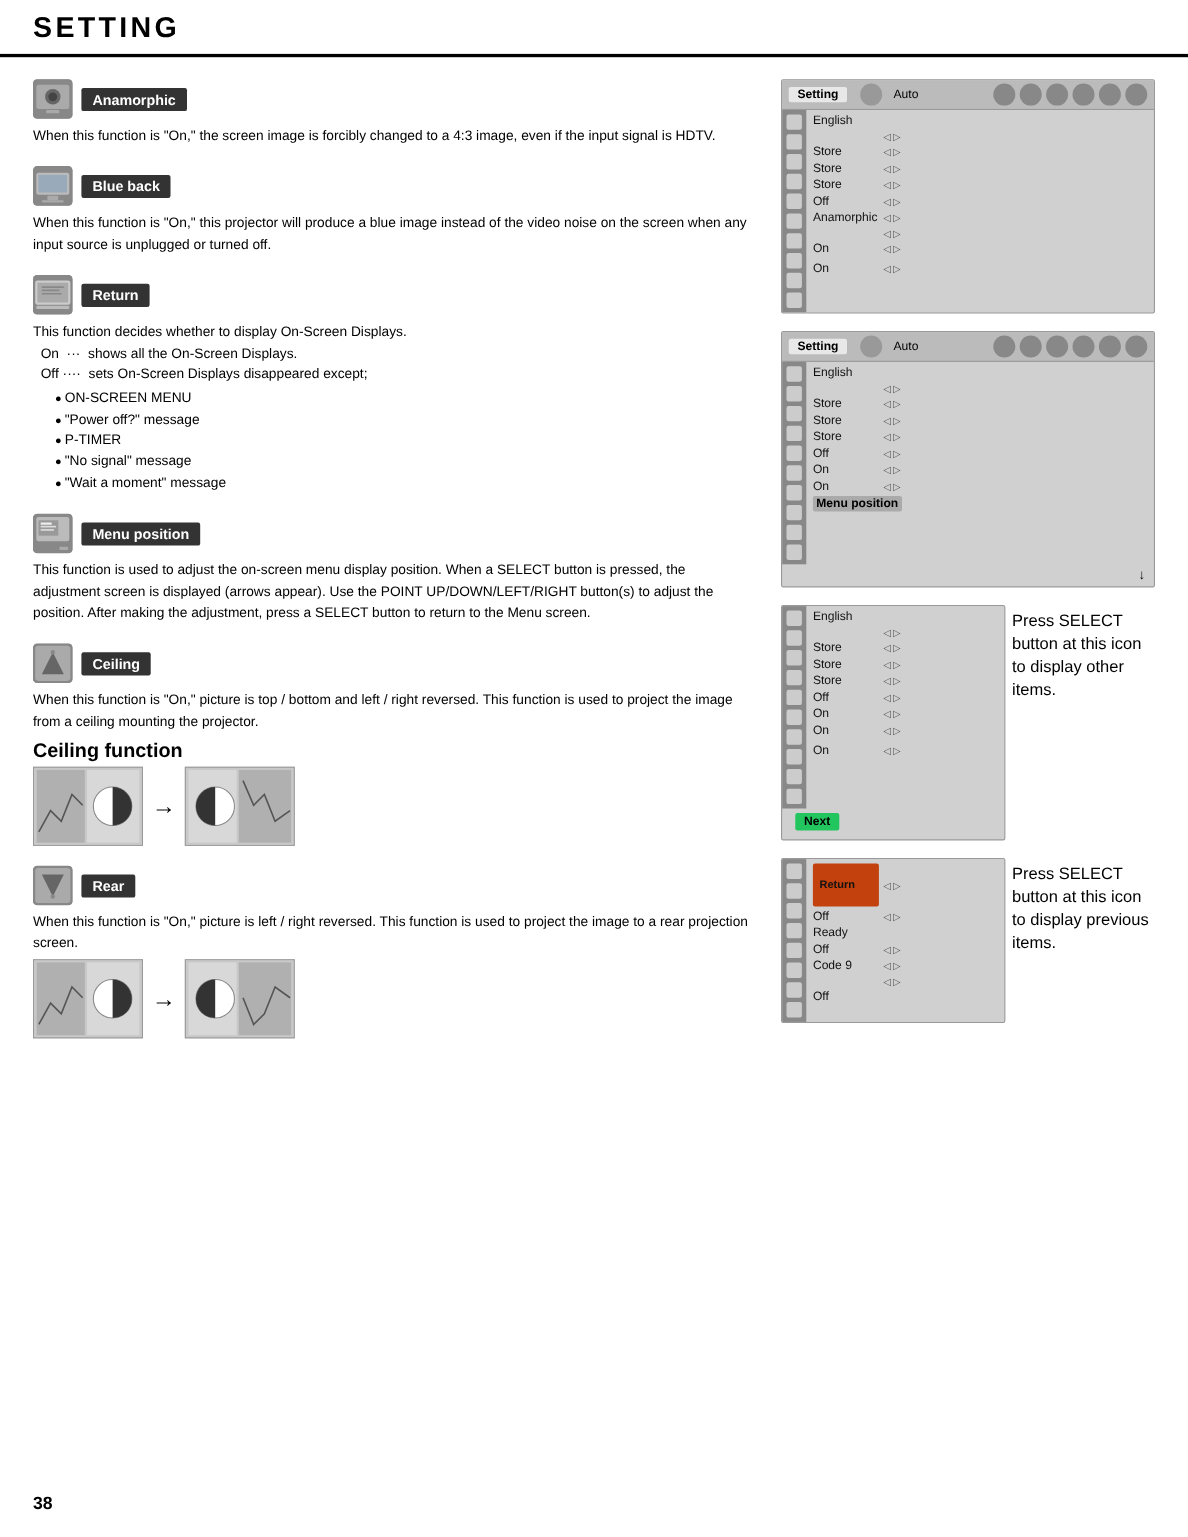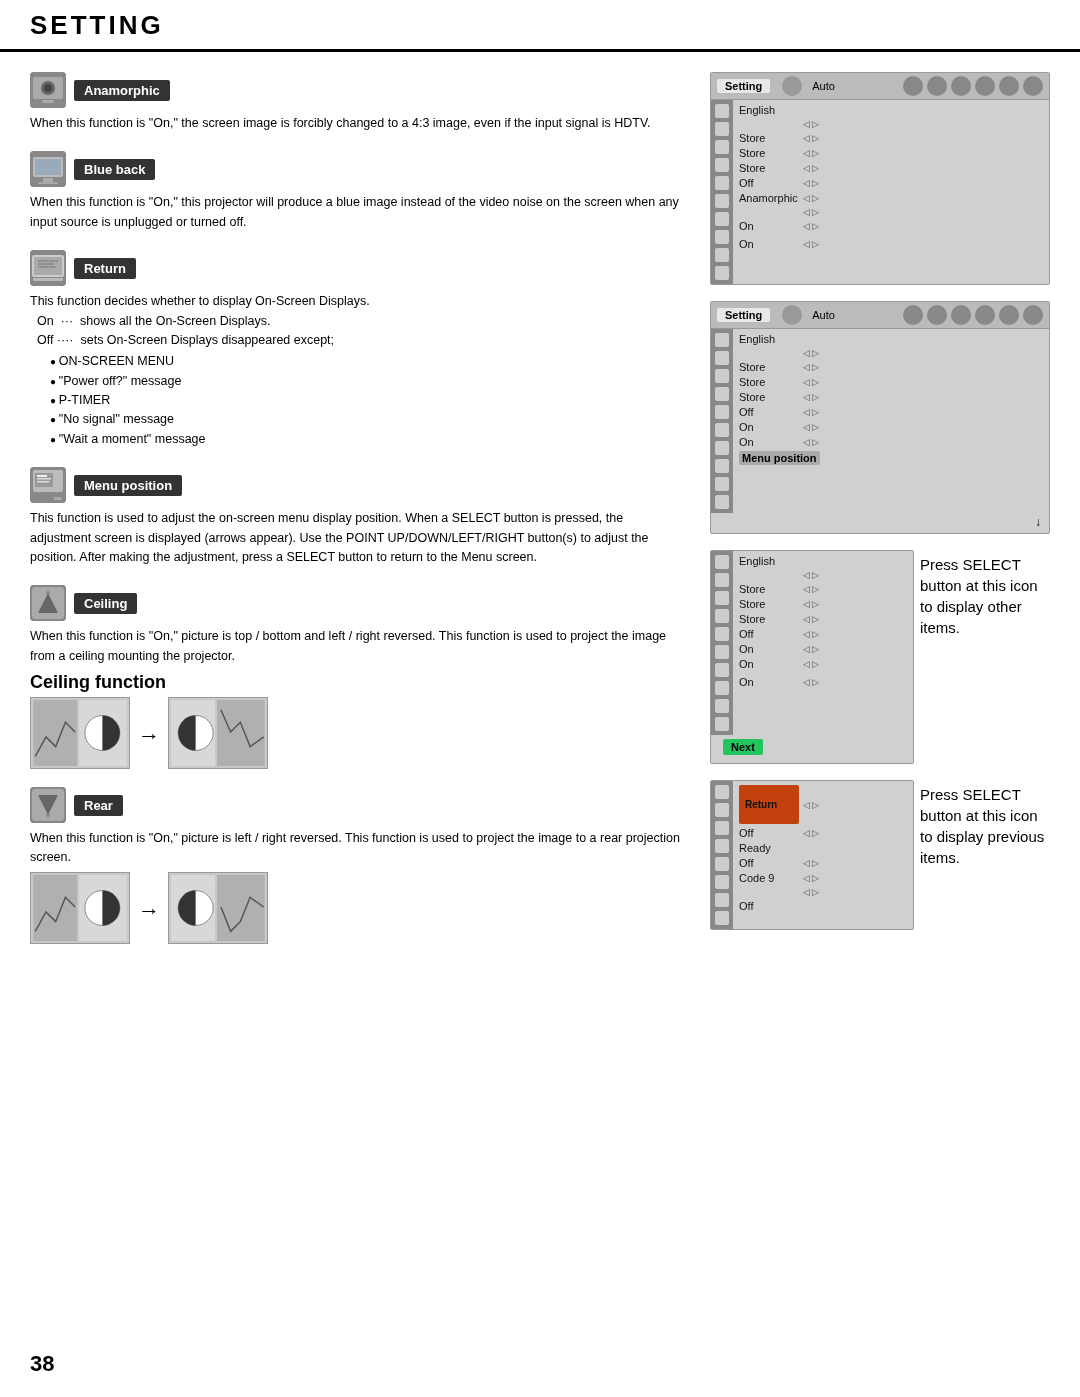--- a/index.html
+++ b/index.html
@@ -126,21 +126,21 @@
     .diagram-box svg {
       width: 100%;
       height: 100%;
     }
 
     
     .page-number {
       position: fixed;
       bottom: 20px;
       left: 30px;
-      font-size: 22px;
+      font-size: 16px;
       font-weight: bold;
     }
 
     
     .menu-screenshot {
       background: #d0d0d0;
       border: 1px solid #999;
       border-radius: 2px;
       padding: 0;
       position: relative;

